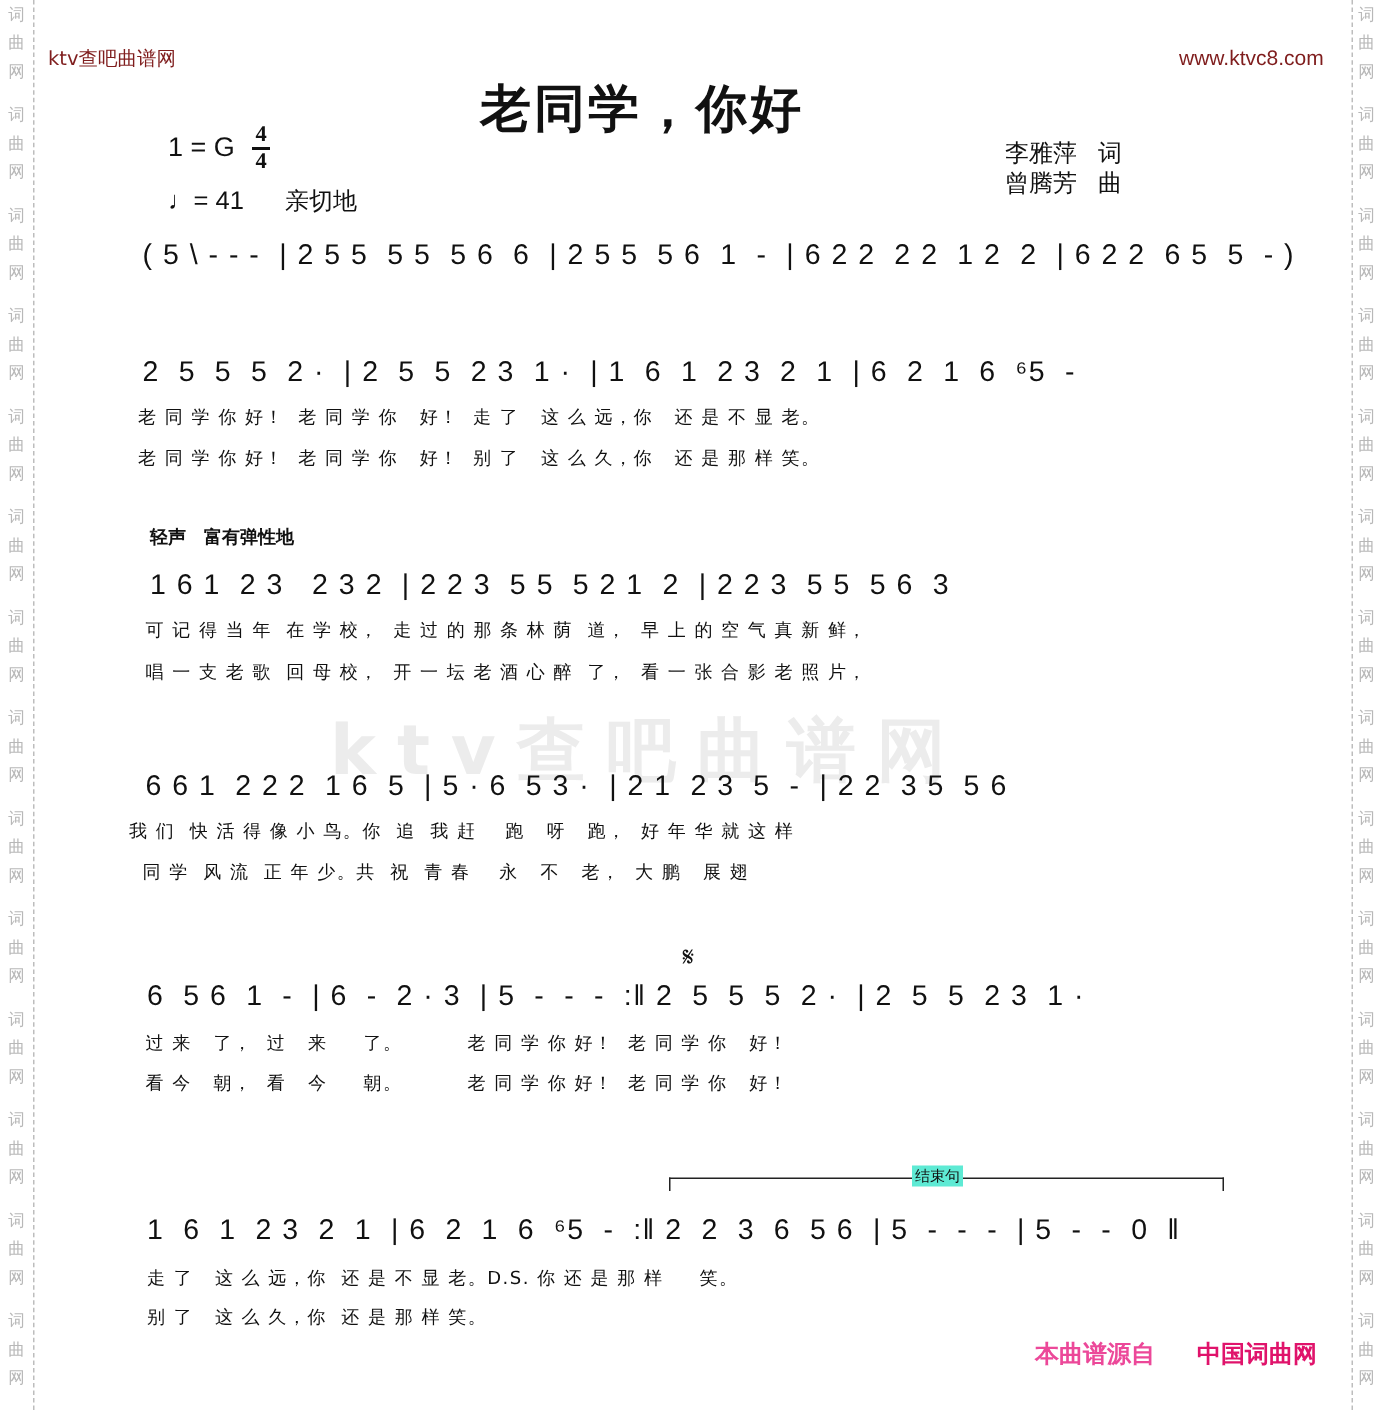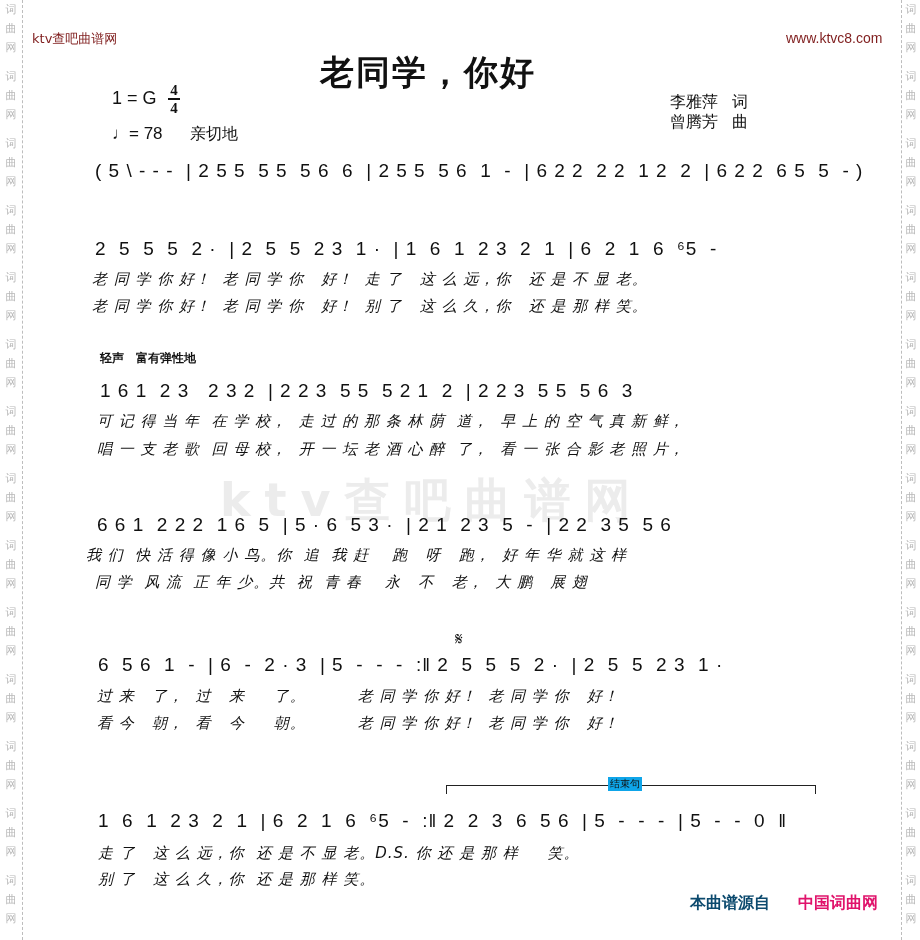--- a/index.html
+++ b/index.html
@@ -16,28 +16,28 @@
   .title { position:absolute; left:320px; top:50px; font-size:34px; font-weight:bold; letter-spacing:2px; color:#111; }
   .key { position:absolute; left:112px; top:88px; font-family:"Liberation Sans", sans-serif; font-size:18px; }
   .timesig { position:absolute; left:168px; top:83px; display:flex; flex-direction:column; align-items:center;
              font-family:"Liberation Serif", serif; font-weight:bold; font-size:15px; line-height:14px; }
   .timesig i { display:block; width:12px; height:1.5px; background:#111; margin:1px 0; }
   .tempo { position:absolute; left:112px; top:124px; font-family:"Liberation Sans", sans-serif; font-size:17px; }
   .expr1 { position:absolute; left:190px; top:124px; font-size:16px; }
   .credits { position:absolute; left:670px; top:92px; font-size:16px; line-height:20px; }
   .credits div span.role { margin-left:14px; }
   .notes { position:absolute; font-family:"Liberation Sans", sans-serif; font-size:19px; white-space:pre; letter-spacing:1px; }
-  .lyr { position:absolute; font-size:15px; white-space:pre; letter-spacing:1px;font-style:italic; }
+  .lyr { position:absolute; font-size:12px; white-space:pre; letter-spacing:1px; }
   .expr2 { position:absolute; left:100px; top:350px; font-size:12px; font-weight:bold; }
   .segno { position:absolute; font-size:18px; }
   .bracket { position:absolute; left:446px; top:785px; width:368px; height:8px; border-top:1.5px solid #222; border-left:1.5px solid #222; border-right:1.5px solid #222; }
-  .bracket-label { position:absolute; left:608px; top:777px; font-size:10px; background:#0ea5e9; padding:0 2px; }
+  .bracket-label { position:absolute; left:608px; top:777px; font-size:10px; background:#5eead4; padding:0 2px; }
   .watermark { position:absolute; left:220px; top:470px; font-size:46px; color:#ececec; letter-spacing:14px; font-weight:bold; }
   .footer { position:absolute; top:893px; font-size:16px; font-weight:bold; }
-  .footer.a { left:690px; color:#0c4a6e; }
+  .footer.a { left:690px; color:#ec4899; }
   .footer.b { left:798px; color:#e0136b; }
 </style>
 </head>
 <body>
 
 <div class="side left" id="sideL">
     <div class="grp">
       <span>词</span>
       <span>曲</span>
       <span>网</span>
@@ -191,21 +191,21 @@
 <div class="site right">www.ktvc8.com</div>
 
 <div class="title">老同学，你好</div>
 
 <div class="key">1 = G</div>
 <div class="timesig">
   <span>4</span>
   <i></i>
   <span>4</span>
 </div>
-<div class="tempo">♩= 78</div>
+<div class="tempo">♩= 41</div>
 <div class="expr1">亲切地</div>
 
 <div class="credits">
   <div>
     <span>李雅萍</span><span class="role">词</span>
   </div>
   <div>
     <span>曾腾芳</span><span class="role">曲</span>
   </div>
 </div>

